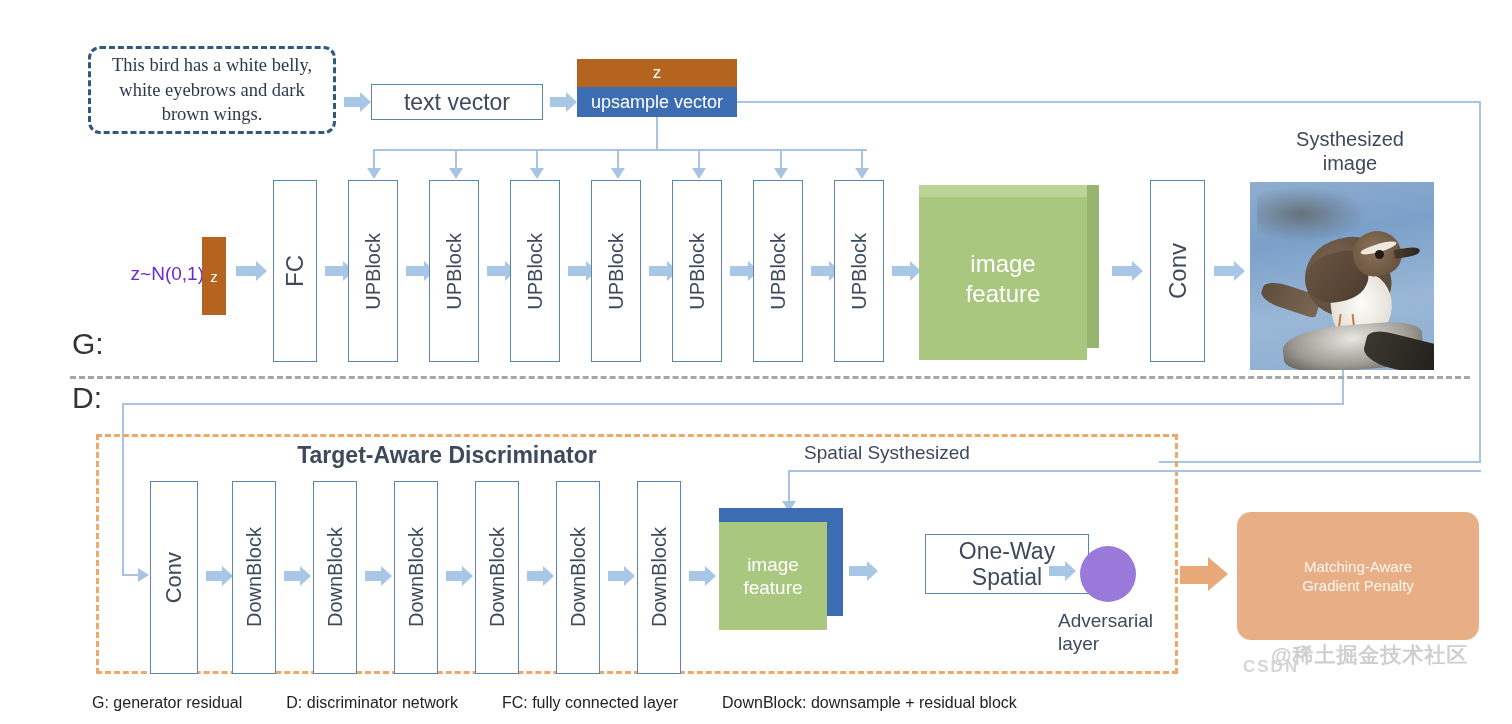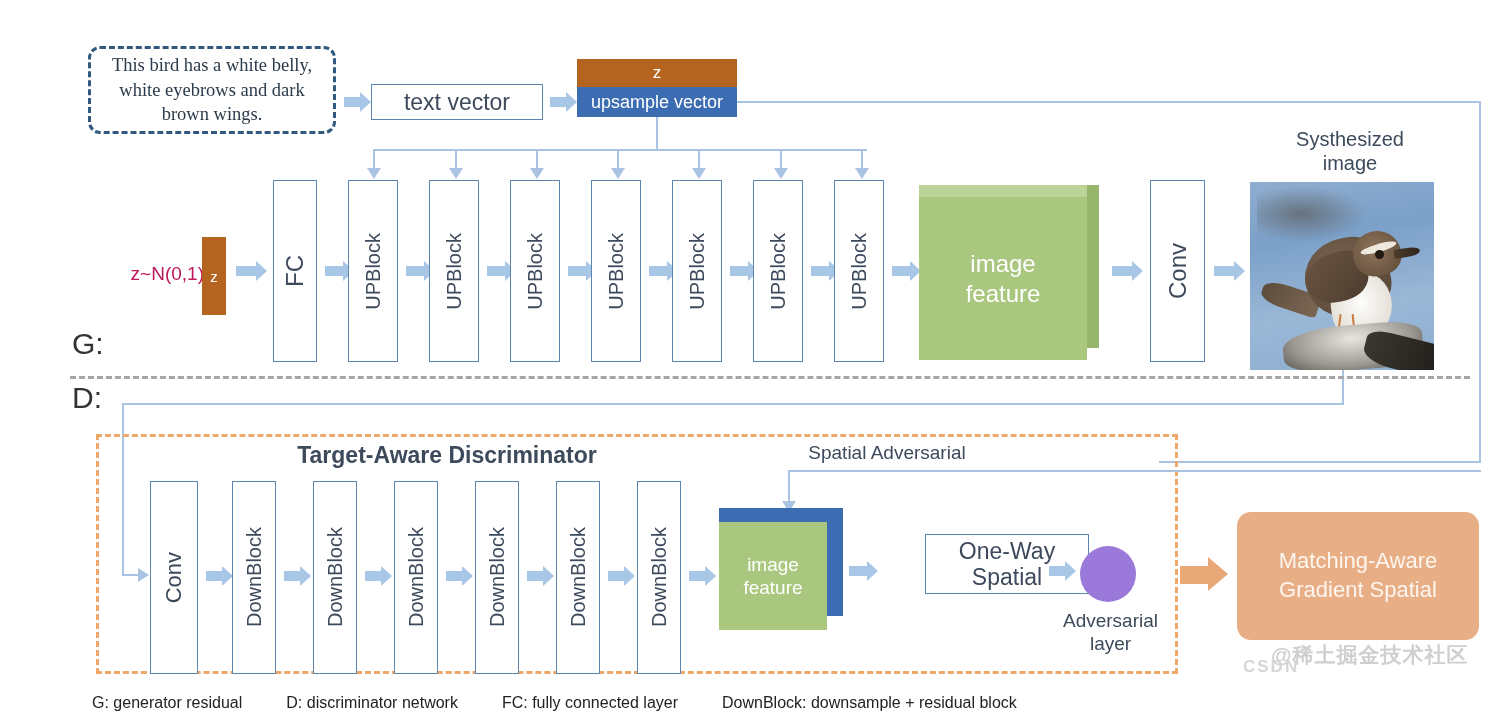--- a/index.html
+++ b/index.html
@@ -31,21 +31,21 @@
   .sv-z{left:577px;top:59px;width:160px;height:28px;background:#b4641f;
         display:flex;align-items:center;justify-content:center;
         color:#fff;font-size:17px;}
   .sv-s{left:577px;top:87px;width:160px;height:30px;background:#3c6db3;
         display:flex;align-items:center;justify-content:center;
         color:#fff;font-size:18px;}
 
   
   .znoise{left:202px;top:237px;width:24px;height:78px;background:#b4641f;
           display:flex;align-items:center;justify-content:center;color:#fff;font-size:15px;}
-  .zlabel{left:112px;top:259px;width:92px;height:30px;font-size:19px;color:#be185d;
+  .zlabel{left:112px;top:259px;width:92px;height:30px;font-size:19px;color:#6d28d9;
           display:flex;align-items:center;justify-content:flex-end;}
 
   
   .fc{left:273px;top:180px;width:44px;height:182px;font-size:24px;}
   .upb{top:180px;width:50px;height:182px;font-size:20px;}
   .convG{left:1150px;top:180px;width:55px;height:182px;font-size:24px;}
 
   
   .feat3d{left:919px;top:185px;width:180px;height:175px;}
   .feat3d .front{position:absolute;left:0;top:12px;width:168px;height:163px;background:#a9c77e;}
@@ -90,25 +90,25 @@
   .dnb{top:481px;width:44px;height:193px;font-size:20px;}
 
   .spatial{left:792px;top:440px;width:190px;height:26px;font-size:19px;color:#3d4a5c;
            display:flex;align-items:center;justify-content:center;}
 
   .oneway{left:881px;top:534px;width:164px;height:60px;font-size:23px;line-height:1.15;
           flex-direction:column;margin-left:44px;}
 
   .advcircle{left:1080px;top:546px;width:56px;height:56px;border-radius:50%;background:#9a79da;}
   .advlbl{left:1058px;top:609px;width:105px;height:48px;font-size:19px;color:#3d4a5c;
-          display:flex;flex-direction:column;align-items:center;justify-content:center;line-height:1.2;}
+          display:flex;flex-direction:column;align-items:flex-start;justify-content:center;line-height:1.2;}
 
   .magp{left:1237px;top:512px;width:242px;height:128px;background:#e8af86;border-radius:14px;
         display:flex;flex-direction:column;align-items:center;justify-content:center;
-        color:#fdf6f0;font-size:22px;line-height:1.3;text-align:center;}
+        color:#fdf6f0;font-size:15px;line-height:1.3;text-align:center;}
 
   
   .legend{left:0;top:694px;width:1512px;height:28px;font-size:16px;color:#222;}
   .legend .row{display:flex;align-items:center;justify-content:flex-start;padding-left:92px;gap:44px;}
 
   .wm{left:1243px;top:641px;width:262px;height:40px;pointer-events:none;font-weight:bold;}
   .wm .cn{position:absolute;left:28px;top:0px;font-size:21px;color:#cfcfcf;letter-spacing:1px;}
   .wm .csdn{position:absolute;left:0px;top:16px;font-size:17px;color:#d6d6d6;letter-spacing:2px;}
 
   
@@ -341,21 +341,21 @@
   <div class="abs nbox dnb" style="left:556px;">
     <span class="vert">DownBlock</span>
     </div>
   <div class="abs barrow" style="left:608px;top:571px;width:16px;"></div>
 
   <div class="abs nbox dnb" style="left:637px;">
     <span class="vert">DownBlock</span>
     </div>
   <div class="abs barrow" style="left:689px;top:571px;width:16px;"></div>
 
-  <div class="abs spatial">Spatial Adversarial</div>
+  <div class="abs spatial">Spatial Systhesized</div>
   <div class="abs hline" style="left:788px;top:470px;width:693px;"></div>
   <div class="abs vline" style="left:788px;top:470px;height:33px;"></div>
   <div class="abs dnhead" style="left:782px;top:501px;"></div>
 
   <div class="abs featD">
     <div class="topf"></div>
     <div class="skew"></div>
     <div class="side"></div>
     <div class="front"></div>
     <div class="lbl">
@@ -377,21 +377,21 @@
     <span>layer</span>
   </div>
 
   <div class="abs oarrow">
     <div class="shaft"></div>
     <div class="head"></div>
   </div>
 
   <div class="abs magp">
     <span>Matching-Aware</span>
-    <span>Gradient Spatial</span>
+    <span>Gradient Penalty</span>
   </div>
 
   <div class="abs legend">
     <div class="row">
       <span>G: generator residual</span>
       <span>D: discriminator network</span>
       <span>FC: fully connected layer</span>
       <span>DownBlock: downsample + residual block</span>
     </div>
   </div>

